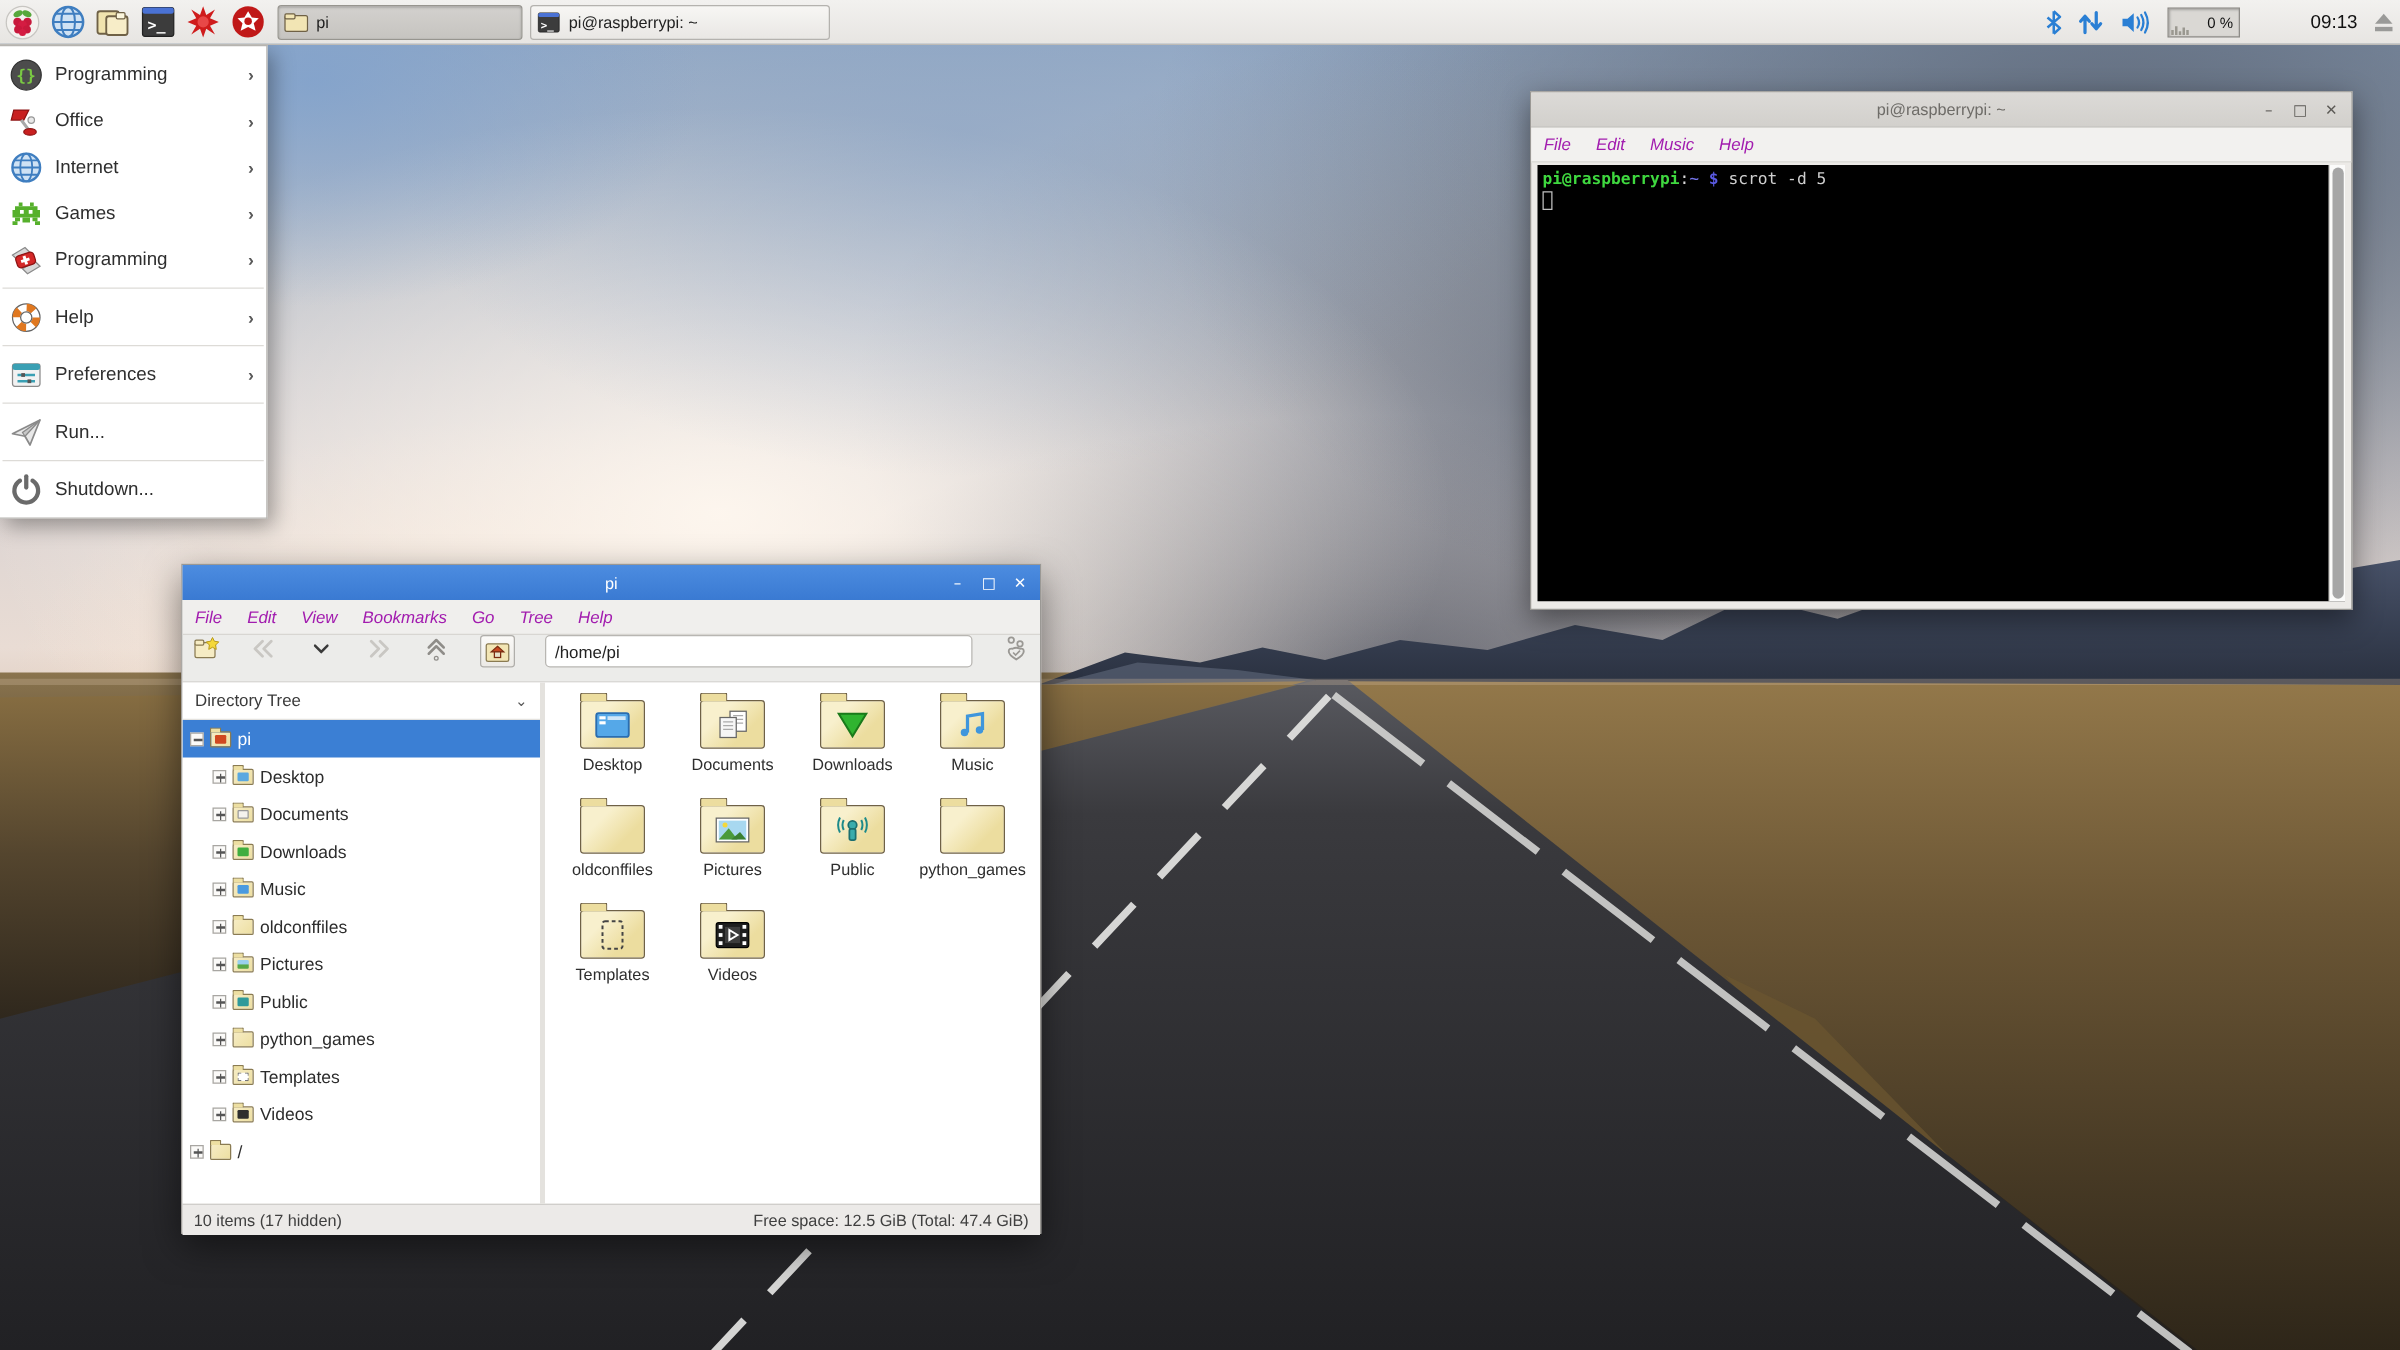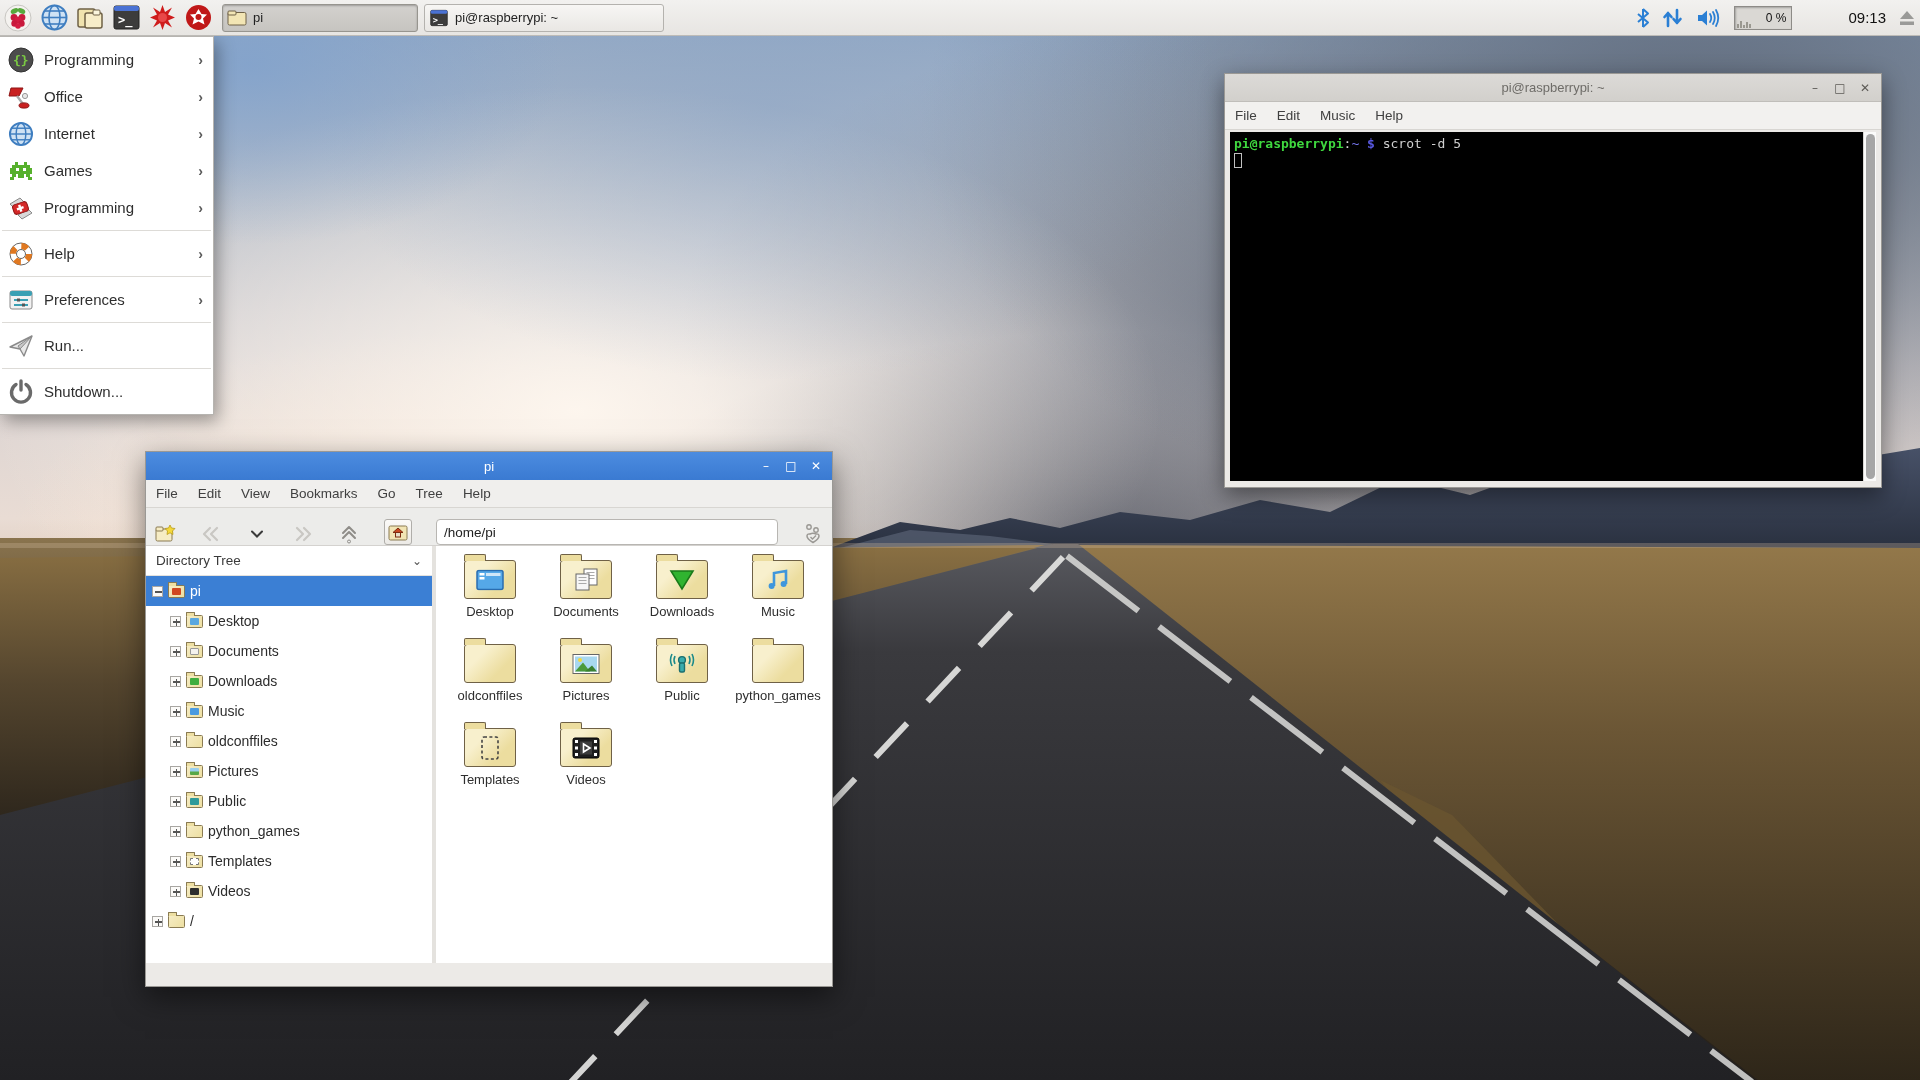--- a/index.html
+++ b/index.html
@@ -54,26 +54,26 @@
   .winbtns { position:absolute; right:8px; top:0; height:28px; display:flex; align-items:center; gap:9px; }
   .wbtn { width:16px; height:16px; display:flex; align-items:center; justify-content:center;
     font-size:12px; font-family:"DejaVu Sans",sans-serif; }
   .active-tb { background:linear-gradient(#4c8ce0,#3a7ad2); }
   .active-tb .wtitle { color:#fff; }
   .active-tb .wbtn { color:#fff; }
   .inactive-tb { background:linear-gradient(#dcdad7,#d2d0cc); border-bottom:1px solid #c0beba; }
   .inactive-tb .wtitle { color:#6e6c68; }
   .inactive-tb .wbtn { color:#5c5a56; }
   .menubar { display:flex; align-items:center; background:#f0efed; border-bottom:1px solid #d8d6d2; }
-  .menubar .mitem { font-size:13.5px; color:#404040; padding:0 10px; height:27px; display:flex; align-items:center; }
+  .menubar .mitem { font-size:13.5px; color:#a21caf; padding:0 10px; height:27px; display:flex; align-items:center;font-style:italic; }
 
   
   .fm { left:145px; top:451px; width:688px; height:536px; box-shadow:0 10px 28px rgba(0,0,0,.5); z-index:20; }
   .fm-toolbar { height:38px; background:#ececea; border-bottom:1px solid #d4d2cf;
-    display:flex; align-items:flex-end; padding:0 8px; gap:24px; }
+    display:flex; align-items:flex-start; padding:0 8px; gap:24px; }
   .tb-ico { width:22px; height:22px; display:flex; align-items:center; justify-content:center; }
   .home-btn { width:28px; height:26px; border:1px solid #b0aeaa; border-radius:3px;
     background:linear-gradient(#fbfaf8,#eceae6); display:flex; align-items:center; justify-content:center; }
   .path-entry { flex:1; height:26px; border:1px solid #b8b6b2; border-radius:4px; background:#fff;
     font-size:13.5px; color:#222; padding:0 7px; font-family:"Liberation Sans",sans-serif; }
   .fm-body { display:flex; height:417px; background:#fff; }
   .tree-pane { width:290px; border-right:4px solid #e4e2de; overflow:hidden; }
   .tree-header { height:30px; display:flex; align-items:center; padding:0 10px; border-bottom:1px solid #e4e2de;
     font-size:13.5px; color:#3a3a3a; }
   .tree-header .hdr-chevron { margin-left:auto; color:#555; font-size:12px; }
@@ -652,20 +652,24 @@
                   <rect x="8" y="4.5" width="12" height="13" fill="#3c3c3c"></rect>
                   <polygon points="11.5,7 18,11 11.5,15" fill="none" stroke="#fff" stroke-width="1.6"></polygon>
                 </svg>
               </span>
             </div>
           <div class="ilabel">Videos</div>
         </div>
       </div>
     </div>
   </div>
+  <div class="fm-status">
+    <span>10 items (17 hidden)</span>
+    <span class="sright">Free space: 12.5 GiB (Total: 47.4 GiB)</span>
+  </div>
 </div>
 
 <div class="window term">
   <div class="titlebar inactive-tb">
     <span class="wtitle">pi@raspberrypi: ~</span>
     <span class="winbtns">
       <span class="wbtn">–</span>
       <span class="wbtn">□</span>
       <span class="wbtn">✕</span>
     </span>

